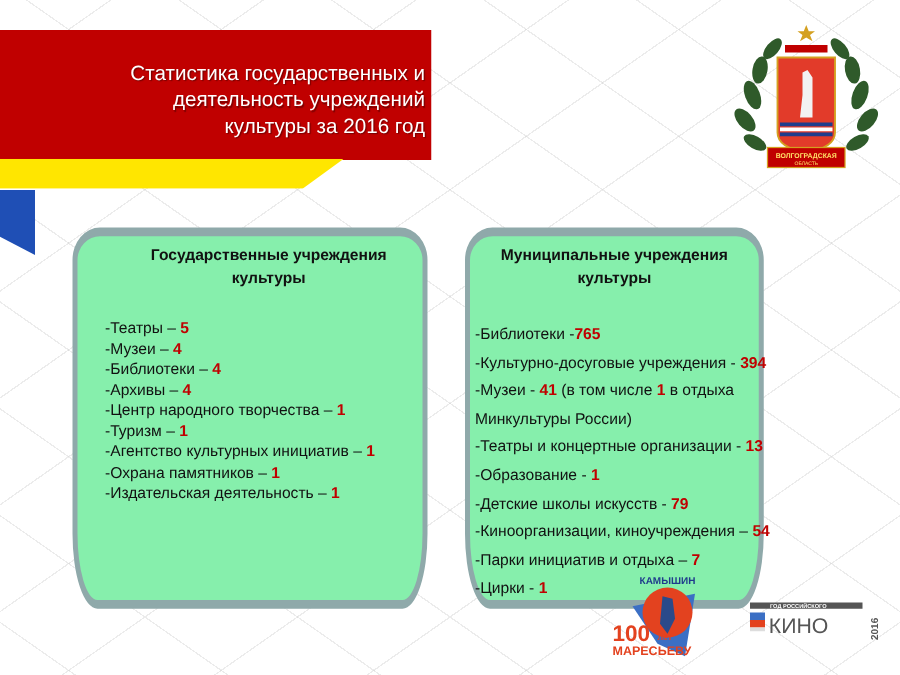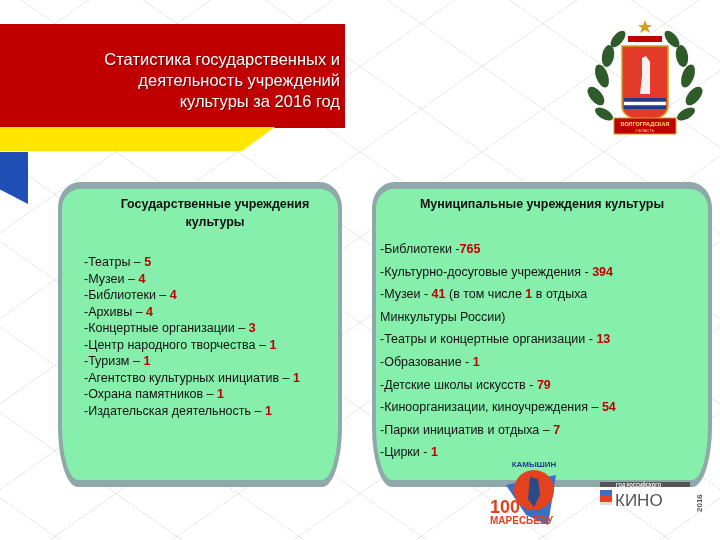--- a/index.html
+++ b/index.html
@@ -13,21 +13,21 @@
   .yellow-band{position:absolute;left:0;top:127px;width:275px;height:24px;background:#ffe600;
     clip-path:polygon(0 0,100% 0,88% 100%,0 100%);}
   .blue-band{position:absolute;left:0;top:152px;width:28px;height:52px;background:#1f4fb5;
     clip-path:polygon(0 0,100% 0,100% 100%,0 72%);}
   .title{position:absolute;left:20px;top:49px;width:320px;text-align:right;color:#fff;
     font-weight:normal;font-size:16.5px;line-height:21px;text-shadow:1px 1px 1px rgba(0,0,0,0.4);}
   .panel{position:absolute;top:150px;height:305px;background:#86efac;
     border-top:7px solid #8fa9aa;border-left:4px solid #8fa9aa;border-right:4px solid #8fa9aa;border-bottom:7px solid #8fa9aa;
     border-radius:22px 22px 20px 20px / 26px 26px 60px 60px;box-sizing:border-box;margin-top:32px;}
   .panel.left{left:58px;width:284px;}
-  .panel.right{left:372px;width:340px;}
+  .panel.right{left:372px;width:239px;}
   .panel h2{margin:0;font-size:12.5px;font-weight:bold;text-align:center;color:#111;line-height:18px;}
   .panel.left h2{padding:6px 10px 0 40px;}
   .panel.right h2{padding:6px 10px 0 10px;}
   .panel ul{list-style:none;margin:0;padding:0;}
   .panel.left ul{padding:23px 0 0 22px;font-size:12.5px;line-height:16.5px;}
   .panel.right ul{padding:25px 0 0 4px;font-size:12.5px;line-height:22.6px;}
   .panel li{color:#111;white-space:nowrap;}
   .num{color:#c00000;font-weight:bold;}
   .emblem{position:absolute;left:580px;top:6px;width:130px;height:140px;}
   .logo-100{position:absolute;left:486px;top:455px;width:90px;height:80px;}
@@ -72,21 +72,20 @@
   <text x="65" y="126" font-size="4" fill="#ffe066" text-anchor="middle" font-family="Liberation Sans, sans-serif">ОБЛАСТЬ</text>
 </svg>
 
 <div class="panel left">
   <h2>Государственные учреждения культуры</h2>
   <ul>
     <li><span>-Театры – </span><span class="num">5</span></li>
     <li><span>-Музеи – </span><span class="num">4</span></li>
     <li><span>-Библиотеки – </span><span class="num">4</span></li>
     <li><span>-Архивы – </span><span class="num">4</span></li>
-    <li><span>-Концертные организации – </span><span class="num">3</span></li>
     <li><span>-Центр народного творчества – </span><span class="num">1</span></li>
     <li><span>-Туризм – </span><span class="num">1</span></li>
     <li><span>-Агентство культурных инициатив – </span><span class="num">1</span></li>
     <li><span>-Охрана памятников – </span><span class="num">1</span></li>
     <li><span>-Издательская деятельность – </span><span class="num">1</span></li>
   </ul>
 </div>
 
 <div class="panel right">
   <h2>Муниципальные учреждения культуры</h2>

